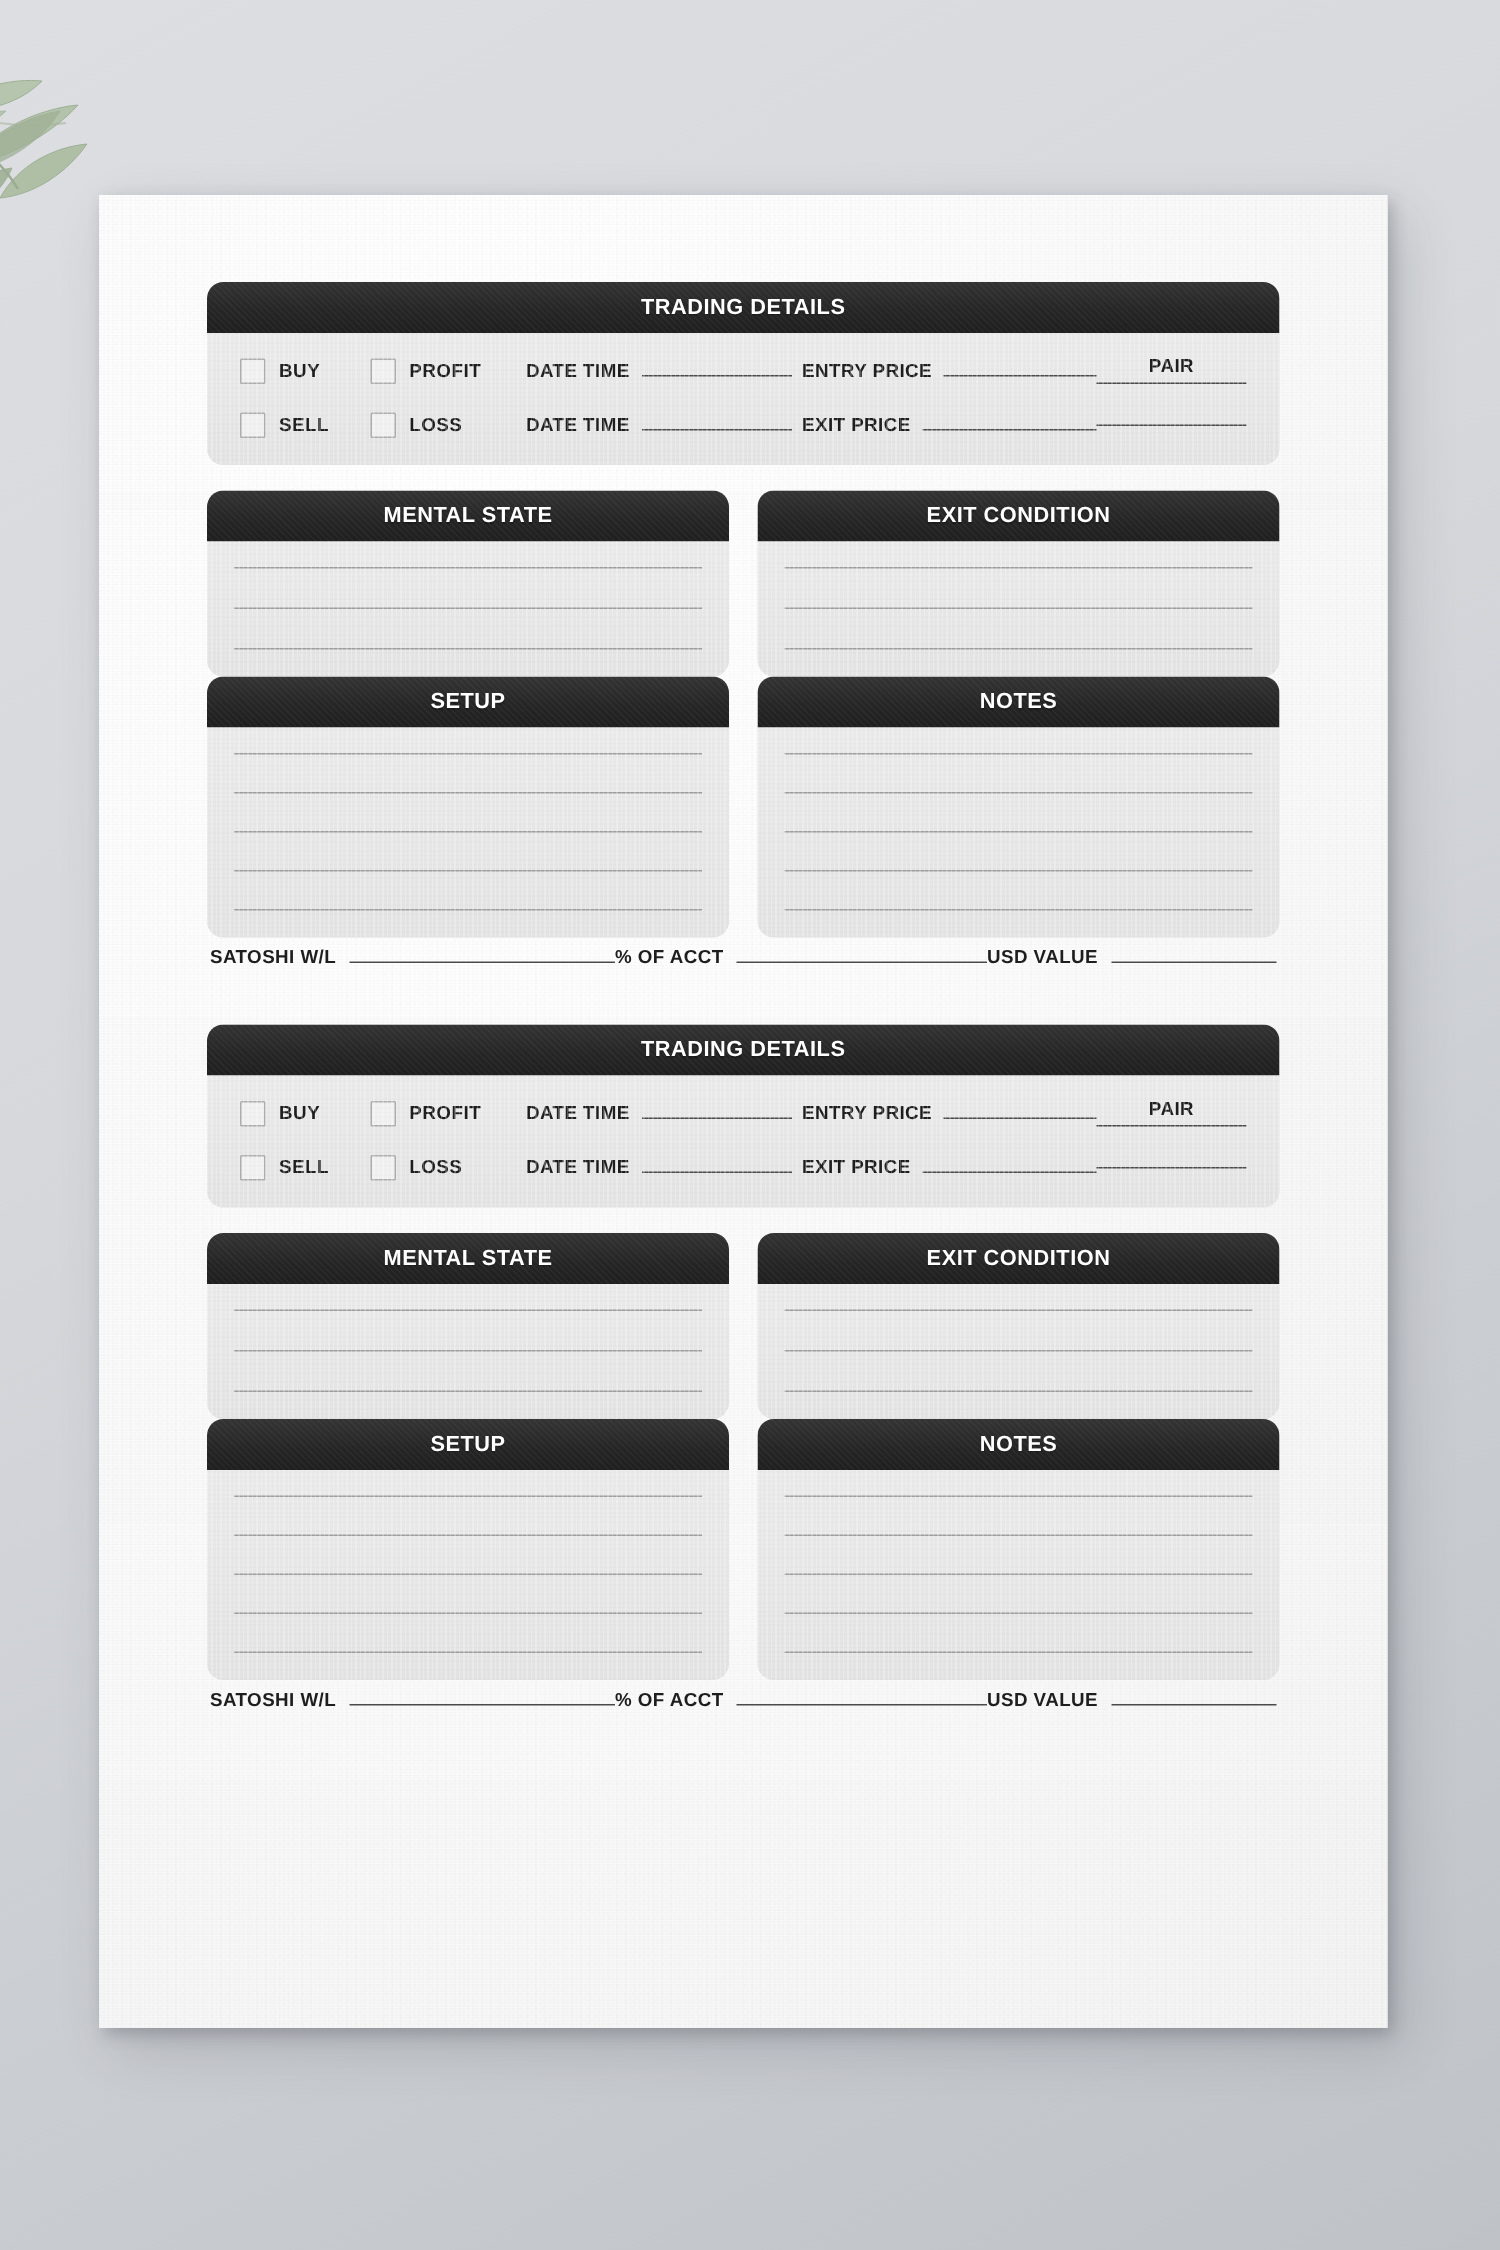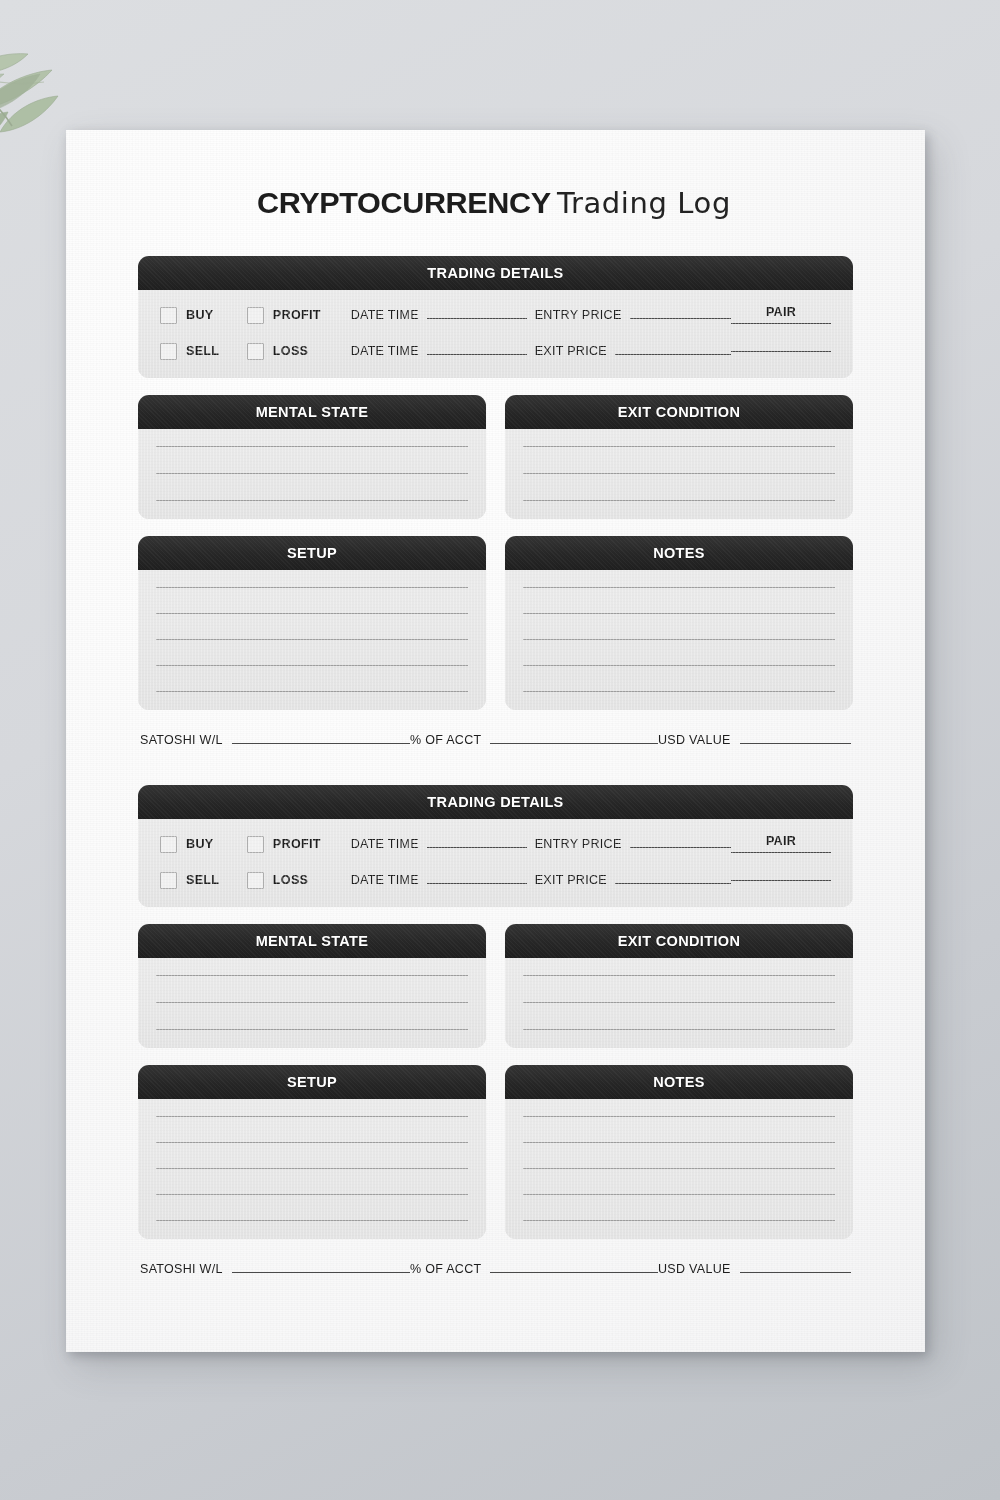--- a/index.html
+++ b/index.html
@@ -161,21 +161,21 @@
     color: #1e1e1e;
   }
 
   .field {
     display: flex;
     align-items: baseline;
     gap: 8px;
   }
   .field-label {
     font-size: 12.5px;
-    font-weight: 400;
+    font-weight: 700;
     letter-spacing: 0.3px;
     color: #1e1e1e;
     white-space: nowrap;
   }
   .field-line {
     border-bottom: 1.5px solid #4a4a4a;
     height: 1px;
   }
 
   .f-datetime { width: 195px; }
@@ -208,21 +208,20 @@
     border-bottom: 1.5px solid #4a4a4a;
     height: 1px;
     width: 100%;
     margin-left: auto;
   }
 
   
   .col2 {
     display: flex;
     gap: 19px;
-    margin-bottom: 17px;
   }
   .col2 > .card { flex: 1 1 0; min-width: 0; }
 
   .lined-body {
     padding: 17px 18px 14px 18px;
     display: flex;
     flex-direction: column;
   }
   .write-line {
     border-bottom: 1.3px solid #9e9e9e;
@@ -266,23 +265,20 @@
     <path d="M0 130 C 8 110, 26 100, 42 98 C 34 116, 18 128, 0 130 Z" fill="#a4b59b"></path>
     <path d="M0 72 C 10 64, 26 60, 38 60 C 28 70, 14 74, 0 72 Z" fill="#adbda4" opacity=".8"></path>
   </g>
   <path d="M-4 66 C 16 78, 34 92, 46 112" stroke="#9cab93" stroke-width="1.6" fill="none"></path>
   <path d="M4 62 C 26 68, 52 72, 78 68" stroke="#a3b29a" stroke-width="1.2" fill="none" opacity=".6"></path>
 </svg>
 
 <div id="paper">
   <div id="sheet-inner">
 
-    <div id="page-title">
-      <span class="title-bold">CRYPTOCURRENCY</span><span class="title-script">Trading Log</span>
-    </div>
 
     <div class="card trading-card">
       <div class="card-header">TRADING DETAILS</div>
       <div class="card-body trading-body">
 
         <div class="td-row">
           <div class="chk-group c1">
             <span class="checkbox"></span>
             <span class="chk-label">BUY</span>
           </div>

